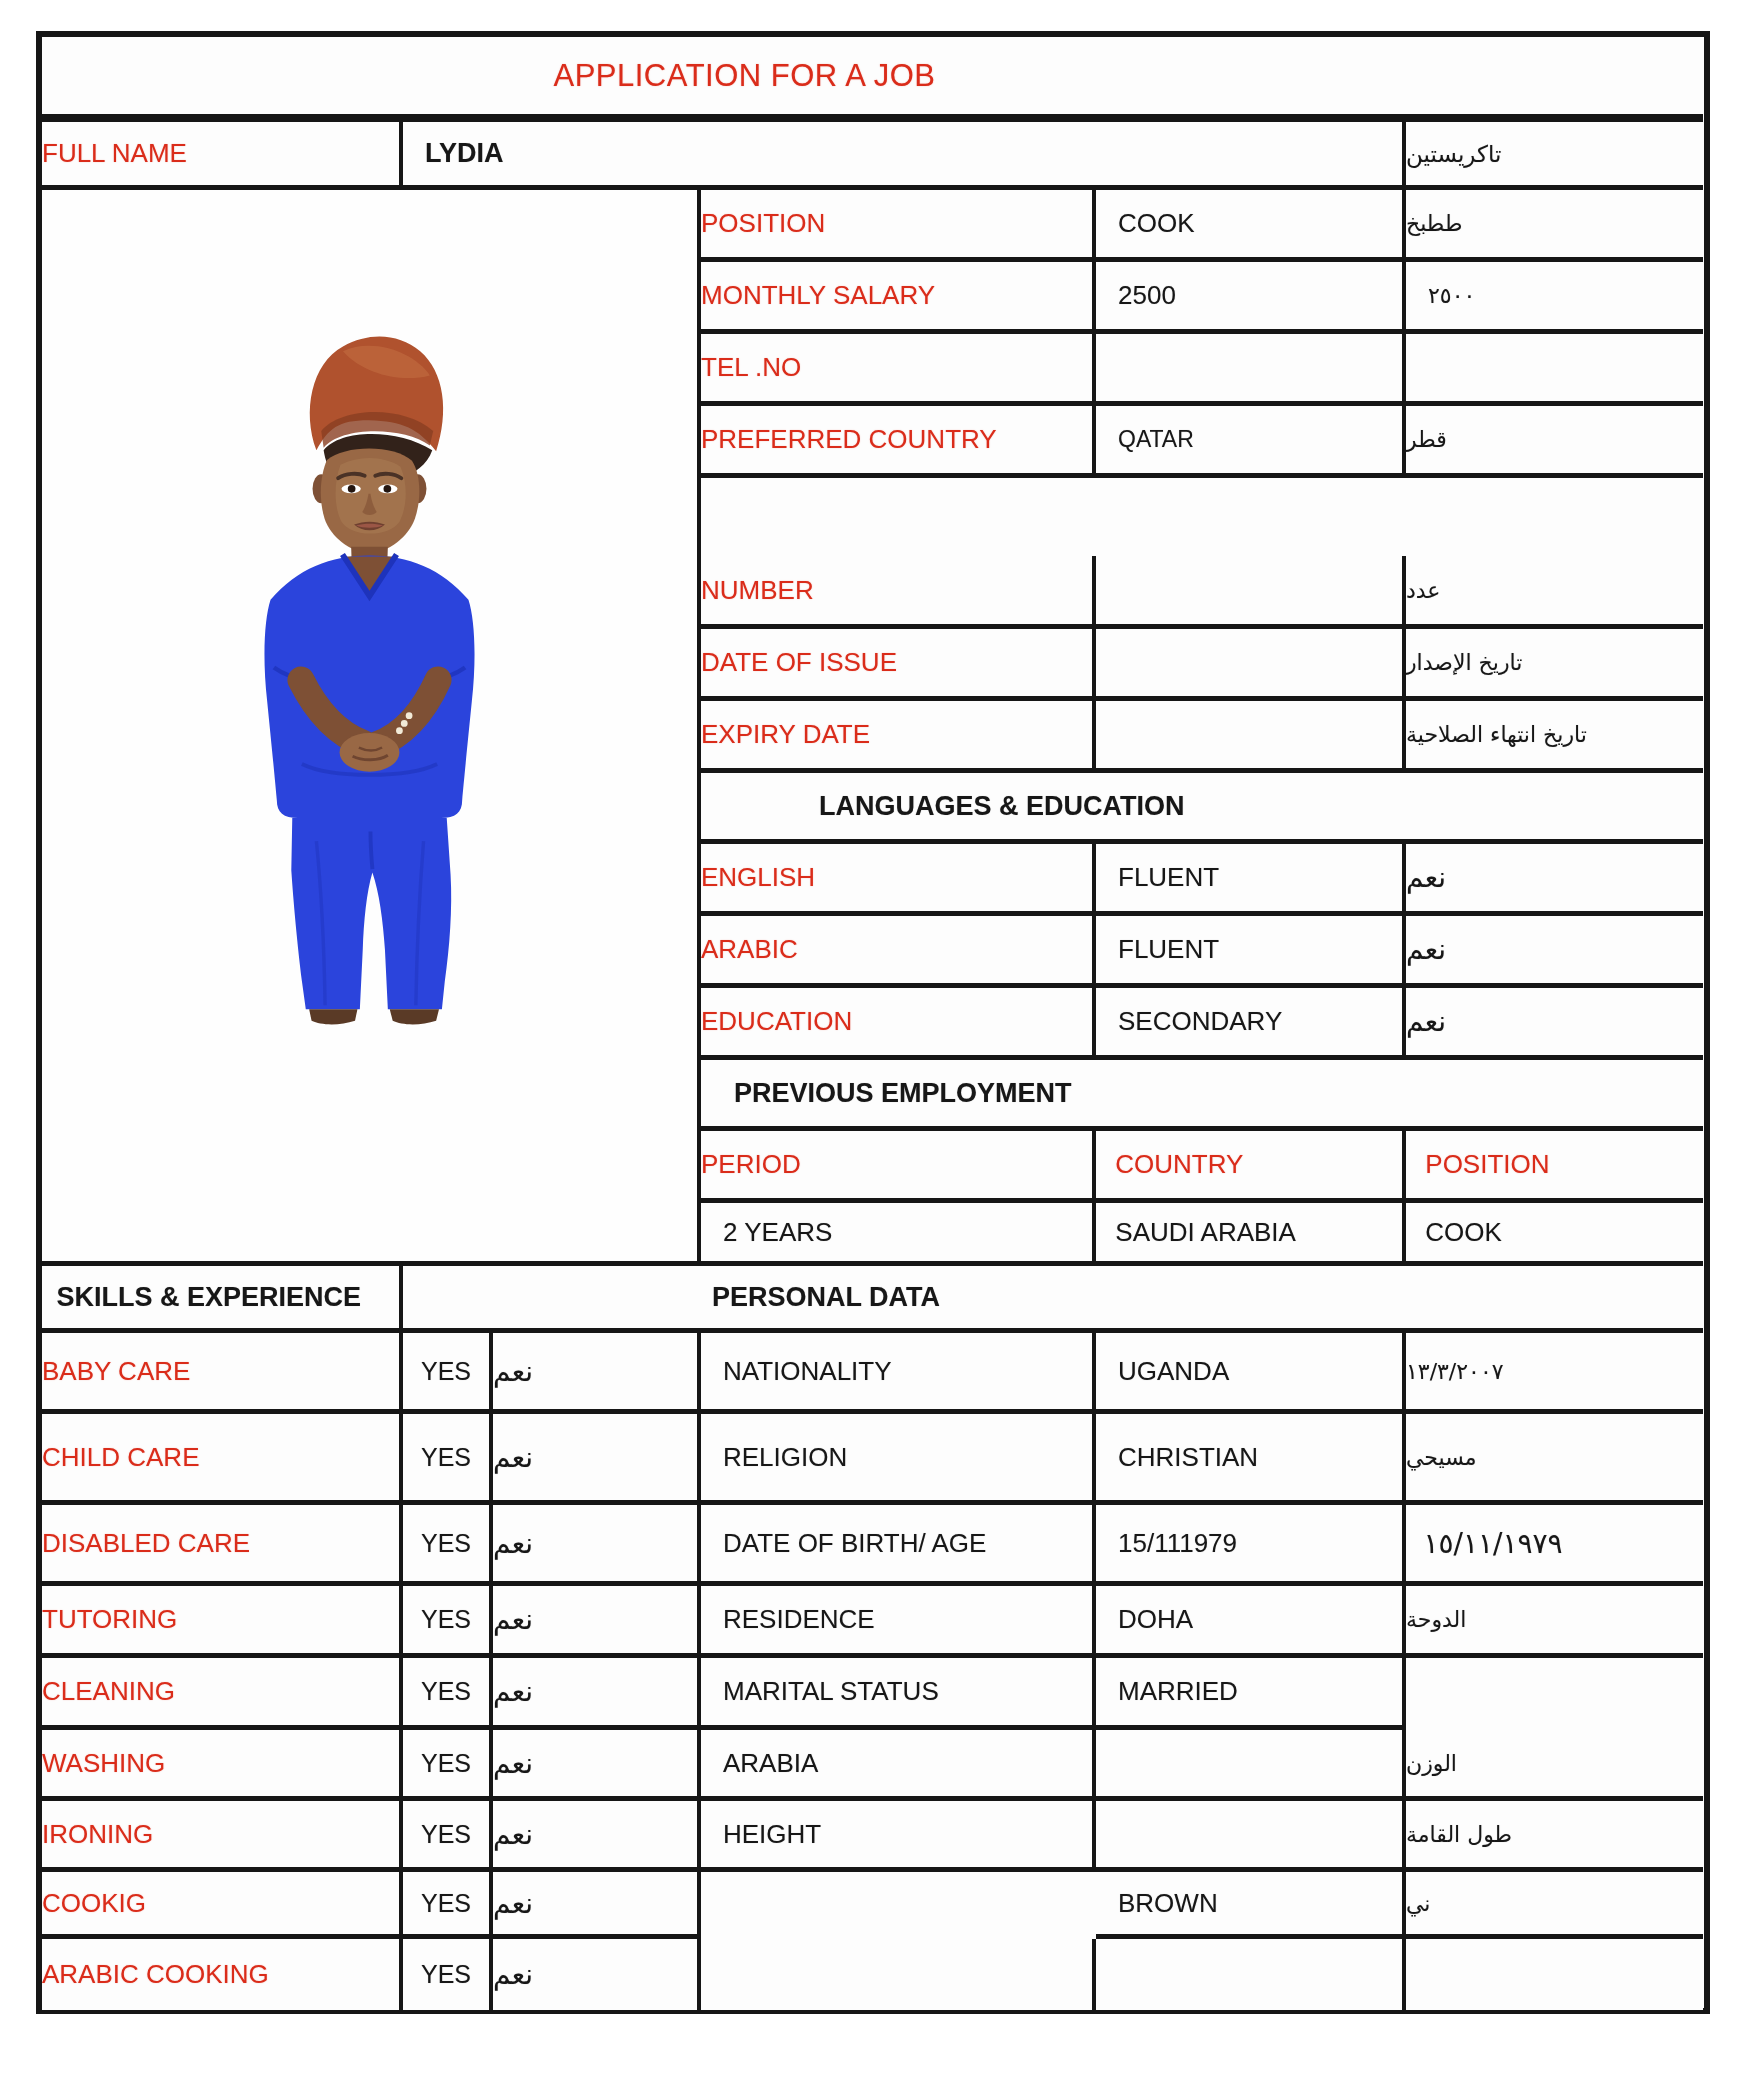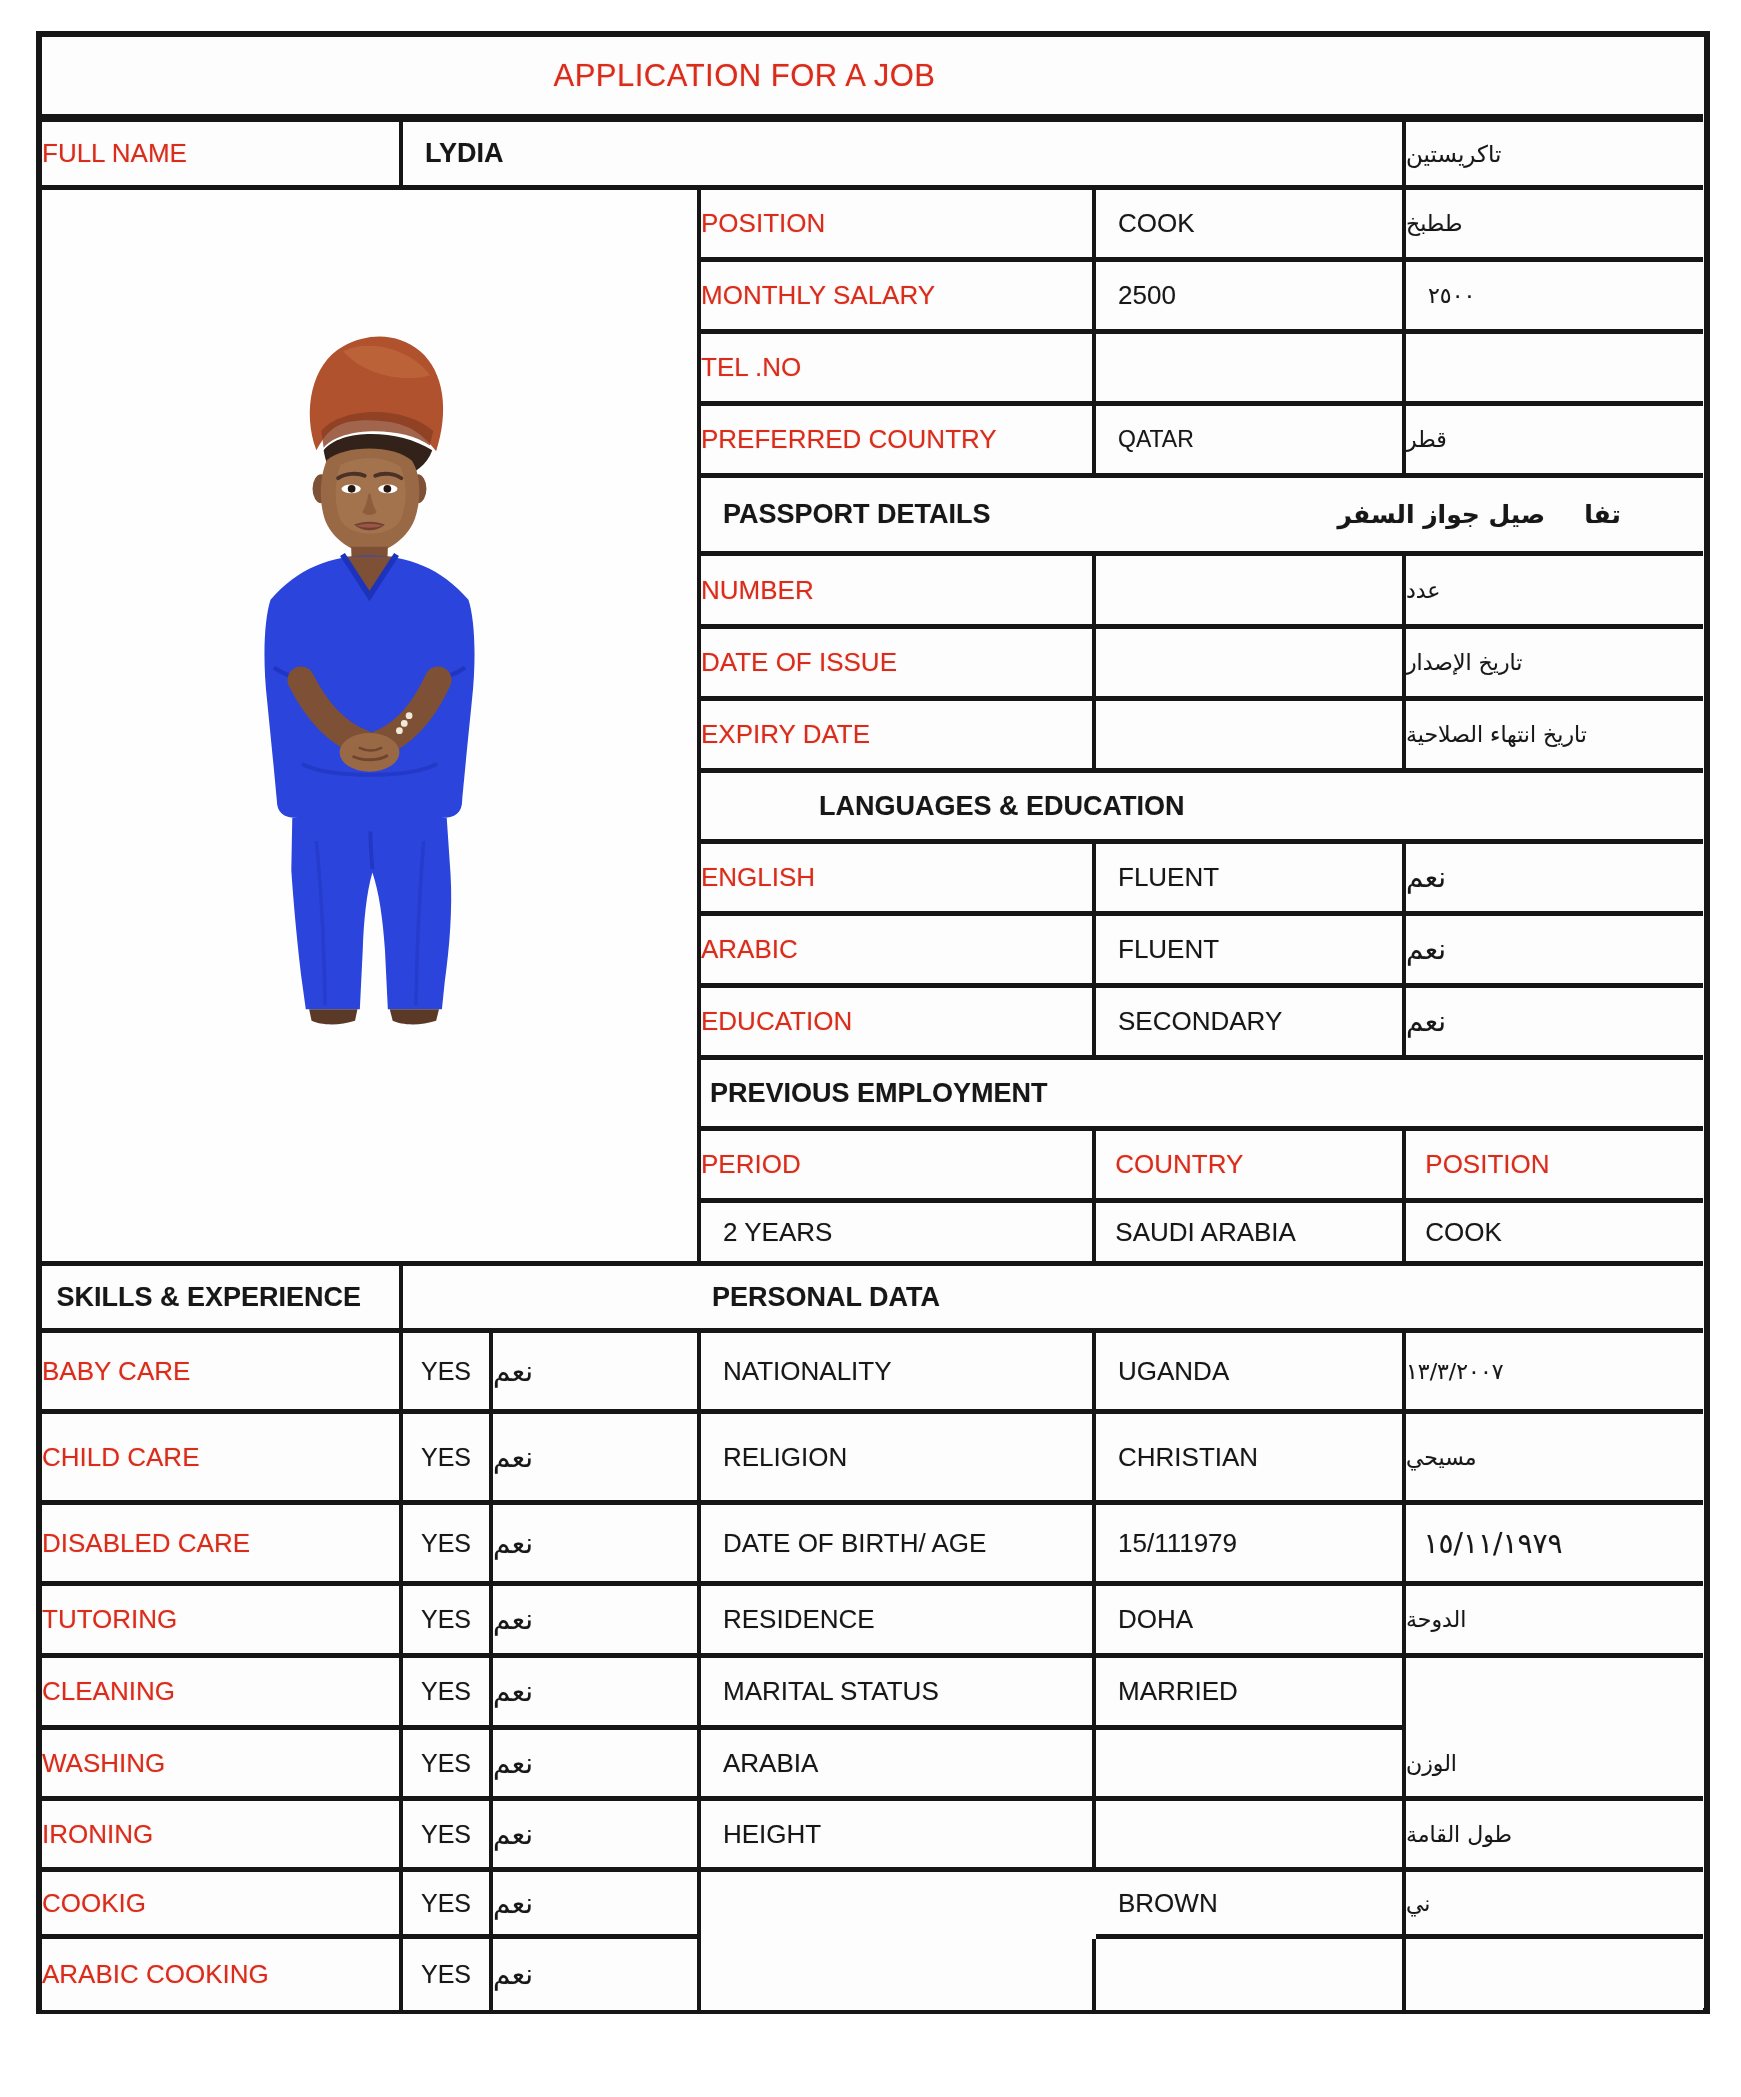--- a/index.html
+++ b/index.html
@@ -53,21 +53,21 @@
   .ar-sm{font-size:28px}
   .ar-left{justify-content:flex-start;direction:ltr;padding-left:22px;padding-right:0}
   .ar-big{font-size:28px}
   .yes{justify-content:center;font-size:25px;color:var(--text-black);
     text-shadow:0 0 1px rgba(0,0,0,.25)}
   .pass-head{justify-content:space-between;padding-left:22px;padding-right:82px}
   .pass-head .arx{direction:rtl;font-family:"DejaVu Sans",sans-serif;
     font-size:25px;font-weight:bold}
   .pass-head .arx .gap{margin-right:39px}
   .pad-lang{padding-left:118px}
-  .pad-emp{padding-left:9px}
+  .pad-emp{padding-left:33px}
   .pad-skill{padding-left:14.5px}
   .pad-personal{padding-left:309px}
   .photo{justify-content:center;background:#fefefe}
   .photo svg{transform:translateY(-46px)}
 </style>
 </head>
 <body>
 
 <div class="page">
   <div class="tbl">
@@ -148,24 +148,20 @@
     <div class="c nr ar ar-left" style="grid-area:4/6/5/7">٢٥٠٠</div>
 
     <div class="c lab" style="grid-area:5/4/6/5">TEL .NO</div>
     <div class="c val" style="grid-area:5/5/6/6"></div>
     <div class="c nr ar" style="grid-area:5/6/6/7"></div>
 
     <div class="c lab" style="grid-area:6/4/7/5">PREFERRED COUNTRY</div>
     <div class="c val" style="grid-area:6/5/7/6;font-size:23px">QATAR</div>
     <div class="c nr ar" style="grid-area:6/6/7/7">قطر</div>
 
-    <div class="c nr hdr pass-head" style="grid-area:7/4/8/7">
-      <span>PASSPORT DETAILS</span>
-      <span class="arx"><span>تفا</span><span class="gap">صيل جواز السفر</span></span>
-    </div>
 
     <div class="c lab" style="grid-area:8/4/9/5">NUMBER</div>
     <div class="c val" style="grid-area:8/5/9/6"></div>
     <div class="c nr ar" style="grid-area:8/6/9/7">عدد</div>
 
     <div class="c lab" style="grid-area:9/4/10/5">DATE OF ISSUE</div>
     <div class="c val" style="grid-area:9/5/10/6"></div>
     <div class="c nr ar" style="grid-area:9/6/10/7">تاريخ الإصدار</div>
 
     <div class="c lab" style="grid-area:10/4/11/5">EXPIRY DATE</div>

